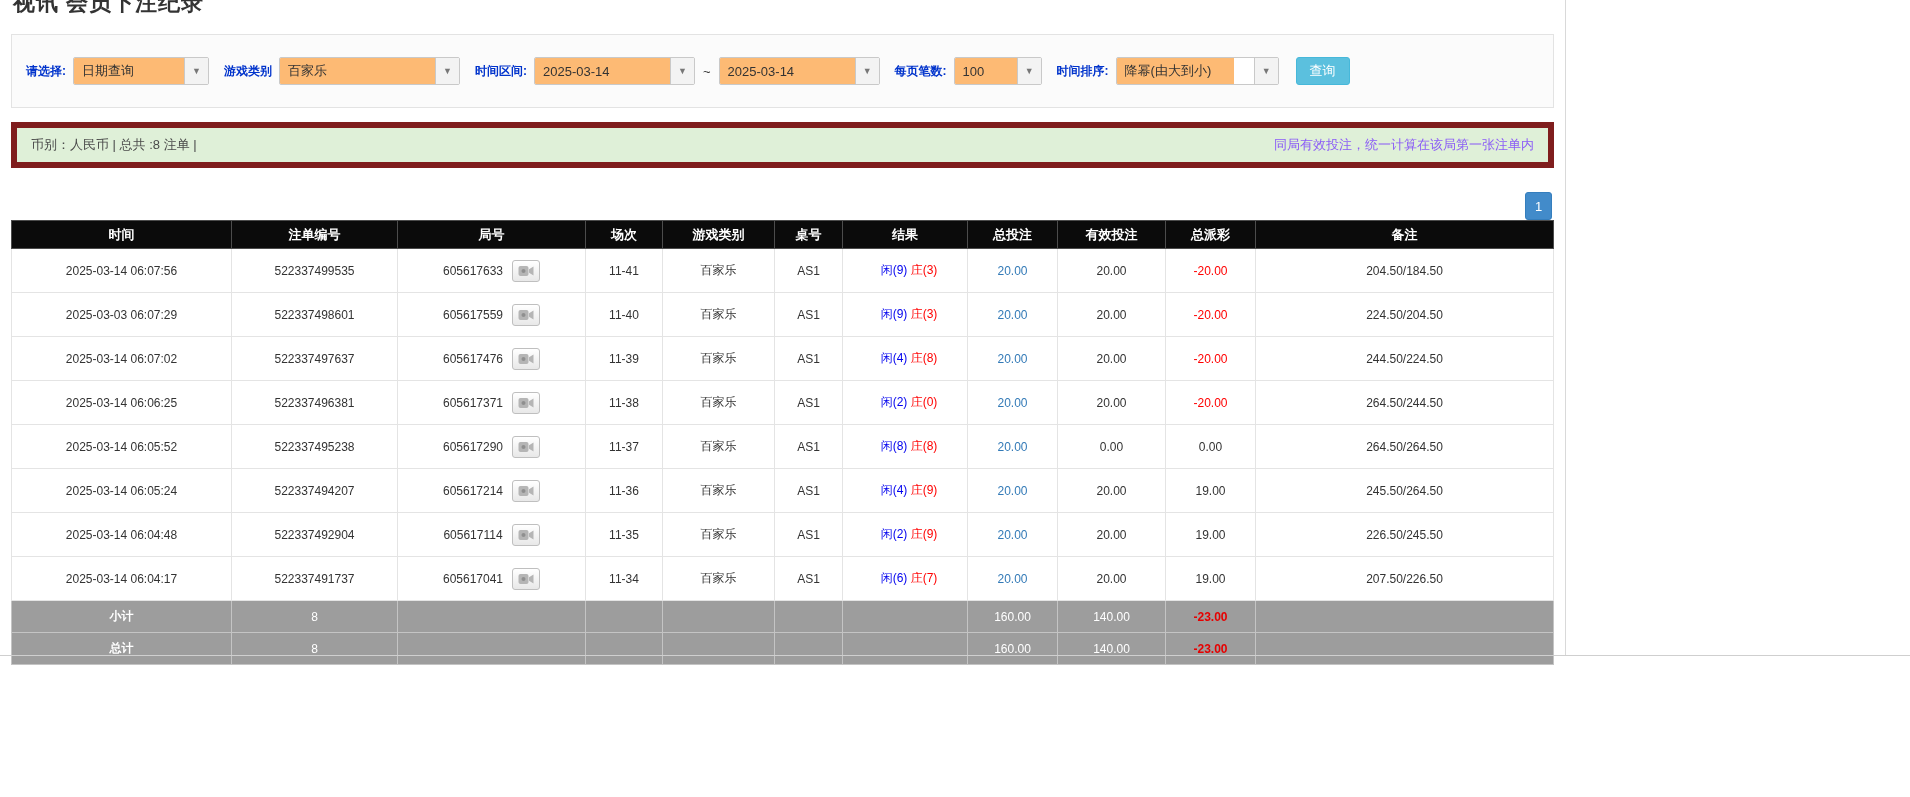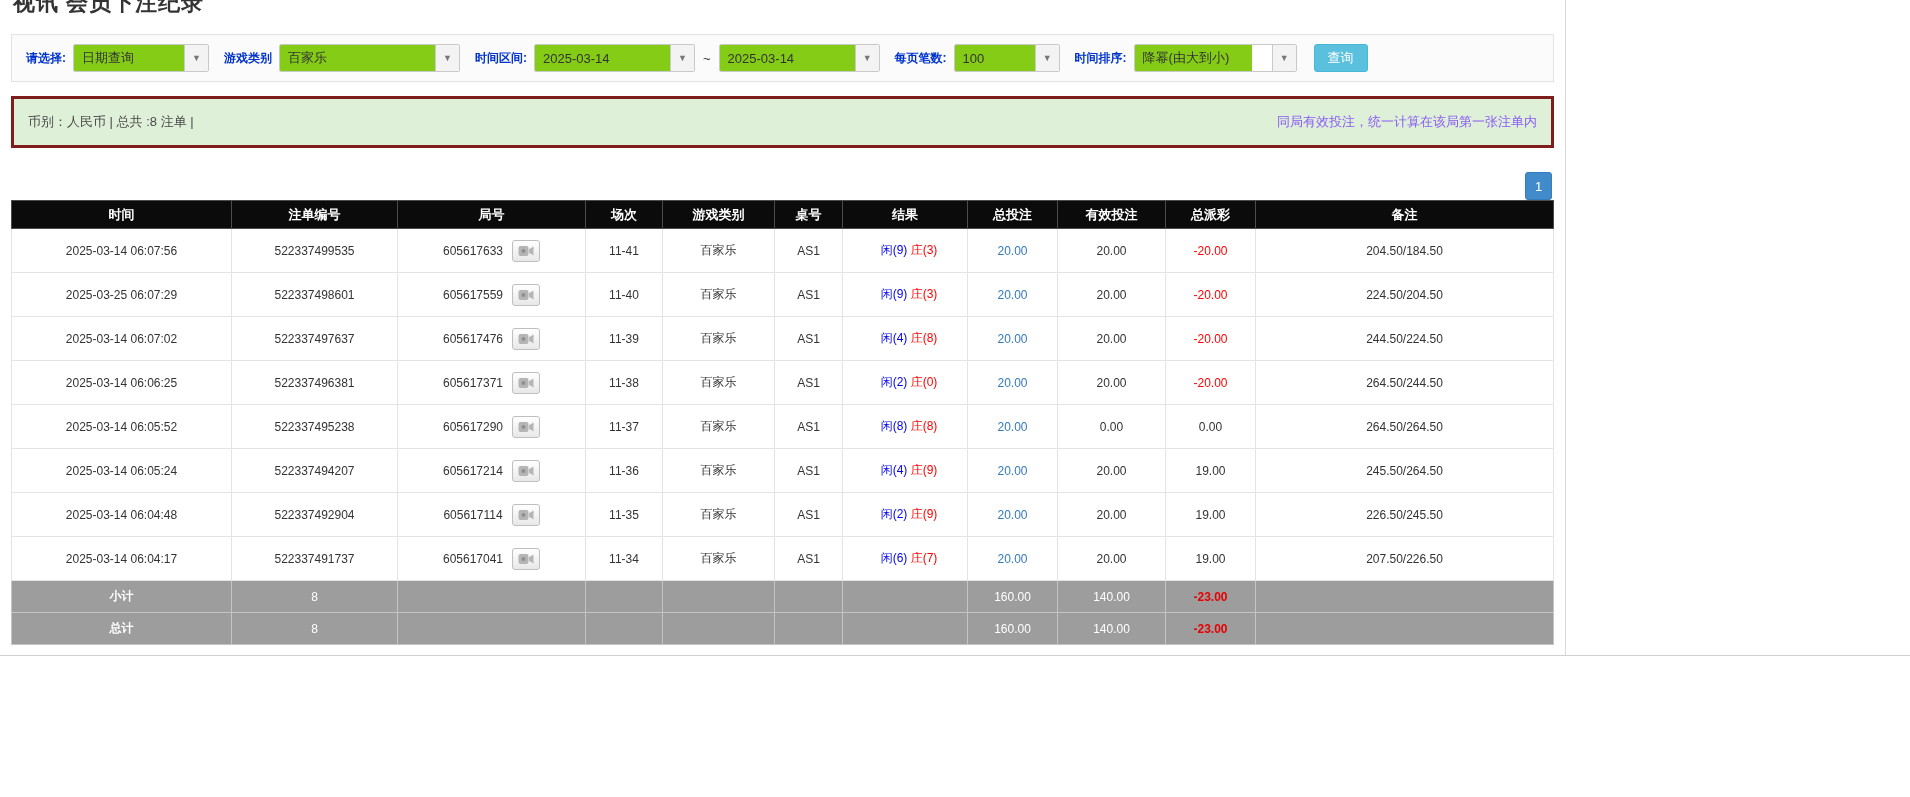--- a/index.html
+++ b/index.html
@@ -5,33 +5,33 @@
   * { box-sizing: border-box; }
   html,body { margin:0; padding:0; background:#fff; }
   body { font-family:"Liberation Sans","DejaVu Sans",sans-serif; }
   .app { position:relative; width:1910px; height:797px; overflow:hidden; background:#fff;text-decoration:underline; }
   .content { position:absolute; top:0; left:0; width:1566px; height:655px; border-right:1px solid #d9d9d9; padding:0 11px; background:#fff; }
   .full-divider { position:absolute; top:655px; left:0; width:1910px; height:0; border-top:1px solid #cfcfcf; }
 
   .page-title { margin:-12px 0 0 2px; font-size:22px; font-weight:bold; color:#333; letter-spacing:1px; }
 
   
-  .filter-bar { margin-top:16px; border:1px solid #e3e3e3; background:#fbfbfb; padding:9px 10px; display:flex; align-items:center; gap:7px; }
+  .filter-bar { margin-top:16px; border:1px solid #e3e3e3; background:#fbfbfb; padding:22px 10px; display:flex; align-items:center; gap:7px; }
   .f-label { color:#0033cc; font-weight:bold; font-size:12px; white-space:nowrap; margin-left:8px; }
   .f-label:first-child { margin-left:4px; }
   .combo { display:flex; height:28px; border:1px solid #c9c9c9; background:#fff; border-radius:2px; overflow:hidden; flex:none; }
-  .combo-input { border:none; outline:none; padding:0 8px; font-size:13px; color:#333; width:100%; min-width:0; background:#84cc16; font-family:inherit; }
+  .combo-input { border:none; outline:none; padding:0 8px; font-size:13px; color:#333; width:100%; min-width:0; background:#fdba74; font-family:inherit; }
   .combo-arrow { flex:none; width:24px; border-left:1px solid #c9c9c9; background:#f3f3f3; display:flex; align-items:center; justify-content:center; color:#777; font-size:9px; cursor:pointer; user-select:none; }
   .w-query { width:136px; } .w-game { width:181px; } .w-date { width:161px; }
-  .w-size { width:106px; } .w-sort { width:163px;gap:20px; }
+  .w-size { width:88px; } .w-sort { width:163px;gap:20px; }
   .tilde { color:#333; font-size:13px; margin:0 1px; }
   .btn-search { height:28px; margin-left:10px; padding:0 13px; background:#5bc0de; border:1px solid #46b8da; color:#fff; font-size:13px; border-radius:3px; cursor:pointer; font-family:inherit; }
 
   
-  .summary-bar { margin-top:14px; background:#dff0d8; border:3px solid #7f1d1d; padding:14px 14px; display:flex; justify-content:space-between; align-items:center; font-size:13px; color:#4a4a4a; }
+  .summary-bar { margin-top:14px; background:#dff0d8; border:6px solid #7f1d1d; padding:8px 14px; display:flex; justify-content:space-between; align-items:center; font-size:13px; color:#4a4a4a; }
   .summary-notice { color:#8b5cf6; font-size:13px; }
 
   
   .pagination { margin-top:24px; display:flex; justify-content:flex-end; padding-right:2px; }
   .page-btn { min-width:27px; height:28px; background:#428bca; border:1px solid #357ebd; color:#fff; font-size:13px; border-radius:3px; cursor:pointer; font-family:inherit; }
 
   
   .records-table { width:100%; border-collapse:collapse; table-layout:fixed; font-size:12px; color:#333; }
   .records-table th { background:#0b0b0b; color:#fff; font-weight:bold; height:28px; border:1px solid #4c4c4c; font-size:13px; padding:0 4px; }
   .records-table td { border:1px solid #e4e4e4; text-align:center; height:44px; padding:2px 4px; overflow:hidden; white-space:nowrap; }
@@ -144,21 +144,21 @@
             <td>11-41</td>
             <td>百家乐</td>
             <td>AS1</td>
             <td><span class="player">闲(9)</span> <span class="banker">庄(3)</span></td>
             <td><span class="bet-link">20.00</span></td>
             <td>20.00</td>
             <td><span class="neg">-20.00</span></td>
             <td>204.50/184.50</td>
           </tr>
           <tr>
-            <td>2025-03-25 06:07:29</td>
+            <td>2025-03-03 06:07:29</td>
             <td>522337498601</td>
             <td><span class="round-id">605617559</span><button class="replay-btn">
                 <svg width="16" height="12" viewBox="0 0 16 12">
                   <rect x="0.5" y="1" width="10" height="10" rx="2" fill="#b5b5b5"></rect>
                   <path d="M11 4.2 L15.5 1.5 L15.5 10.5 L11 7.8 Z" fill="#b5b5b5"></path>
                   <circle cx="5.5" cy="6" r="2" fill="#8f8f8f"></circle>
                 </svg>
               </button></td>
             <td>11-40</td>
             <td>百家乐</td>

